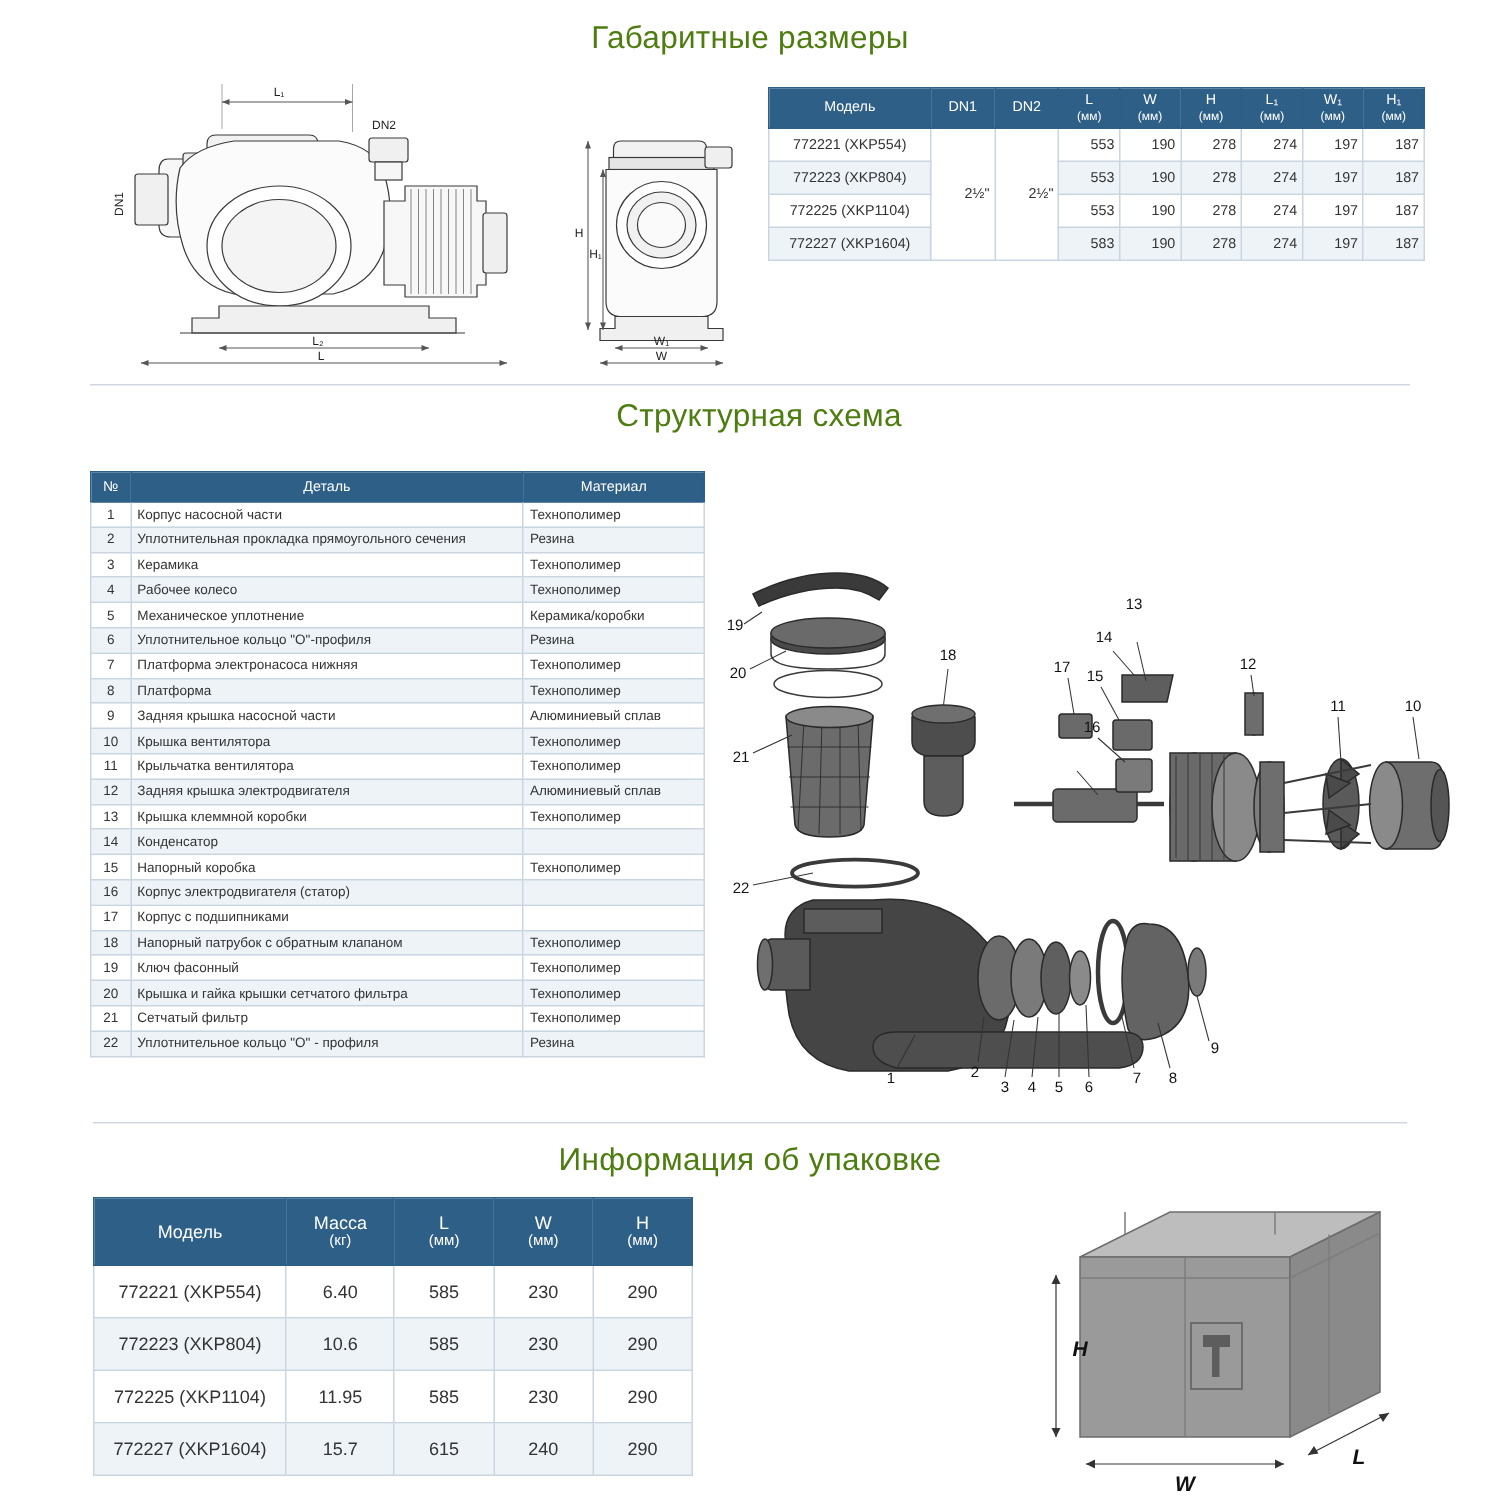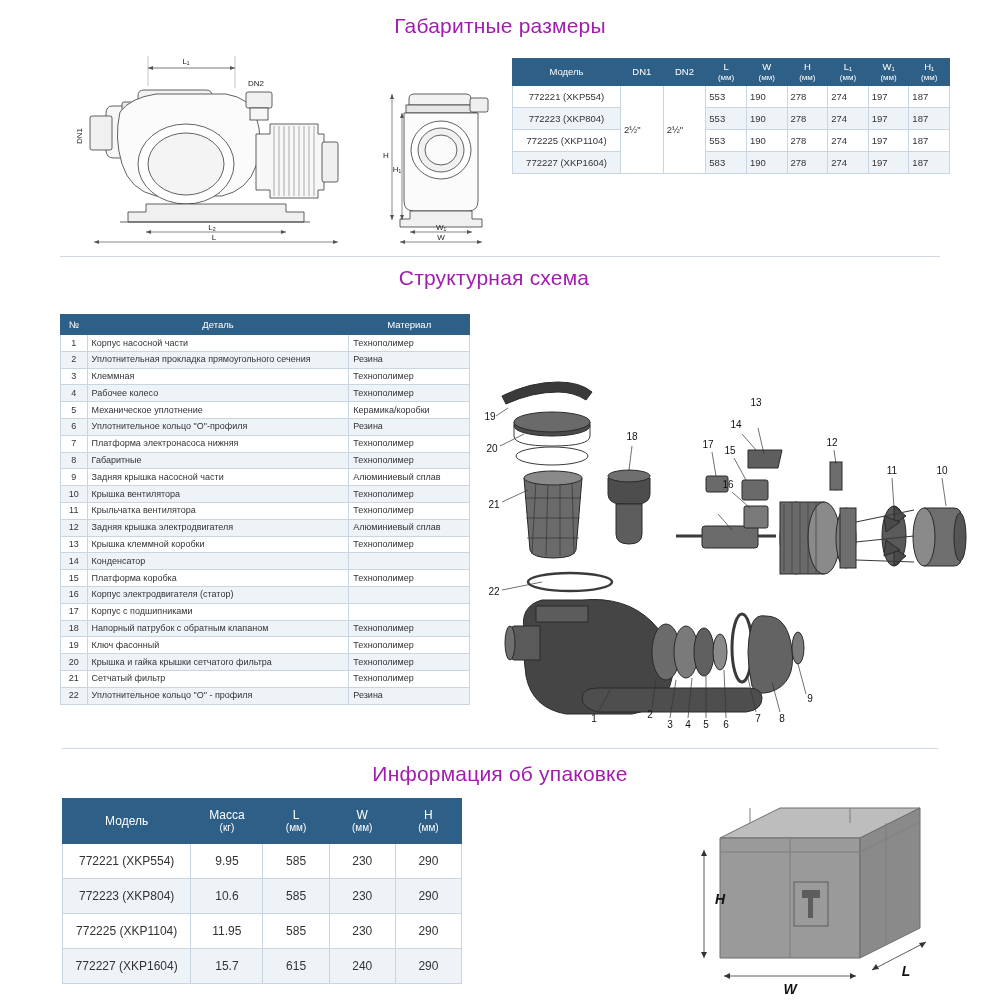--- a/index.html
+++ b/index.html
@@ -8,21 +8,21 @@
     width: 1000px; height: 1000px;
     background: #ffffff;
     font-family: "Liberation Sans", sans-serif;
     color: #222;
   }
   .page { position: relative; width: 1000px; height: 1000px; overflow: hidden; }
 
   .section-title {
     text-align: center;
     font-size: 21px;
-    color: #a21caf;
+    color: #4d7c0f;
     font-weight: normal;
     letter-spacing: 0.2px;
   }
 
   
   #sec-dimensions { position: absolute; left: 0; top: 0; width: 1000px; height: 250px; }
   #title-dimensions { position: absolute; left: 0; top: 14px; width: 1000px; }
 
   #drawing-side { position: absolute; left: 60px; top: 46px; width: 310px; height: 200px; }
   #drawing-front { position: absolute; left: 380px; top: 46px; width: 140px; height: 200px; }
@@ -39,31 +39,31 @@
     color: #ffffff;
     font-weight: normal;
     border: 1px solid #2d5f87;
     padding: 3px 2px;
     line-height: 1.15;
     text-align: center;
   }
   table.dim-table td {
     border: 1px solid #c9d6e2;
     padding: 5px 3px;
-    text-align: left;
+    text-align: right;
     color: #333;
     font-size: 9.5px;
   }
   table.dim-table td.model { text-align: center; width: 108px; }
   table.dim-table tr.alt td { background: #eef3f8; }
   .u { font-size: 8px; display: block; }
 
   
   #sec-structure { position: absolute; left: 0; top: 250px; width: 1000px; height: 490px; }
-  #title-structure { position: absolute; left: 0; top: 16px; width: 988px; }
+  #title-structure { position: absolute; left: 12px; top: 16px; width: 988px; }
   .hr-line { position: absolute; height: 1px; background: #cfd8e0; }
 
   table.parts-table {
     position: absolute; left: 60px; top: 64px;
     width: 410px;
     border-collapse: collapse;
     font-size: 9px;
   }
   table.parts-table th {
     background: #2d5f87;
@@ -299,21 +299,21 @@
             <td class="det">Корпус насосной части</td>
             <td class="mat">Технополимер</td>
           </tr>
         <tr class="alt">
             <td class="num">2</td>
             <td class="det">Уплотнительная прокладка прямоугольного сечения</td>
             <td class="mat">Резина</td>
           </tr>
         <tr>
             <td class="num">3</td>
-            <td class="det">Клеммная</td>
+            <td class="det">Керамика</td>
             <td class="mat">Технополимер</td>
           </tr>
         <tr class="alt">
             <td class="num">4</td>
             <td class="det">Рабочее колесо</td>
             <td class="mat">Технополимер</td>
           </tr>
         <tr>
             <td class="num">5</td>
             <td class="det">Механическое уплотнение</td>
@@ -324,21 +324,21 @@
             <td class="det">Уплотнительное кольцо "О"-профиля</td>
             <td class="mat">Резина</td>
           </tr>
         <tr>
             <td class="num">7</td>
             <td class="det">Платформа электронасоса нижняя</td>
             <td class="mat">Технополимер</td>
           </tr>
         <tr class="alt">
             <td class="num">8</td>
-            <td class="det">Габаритные</td>
+            <td class="det">Платформа</td>
             <td class="mat">Технополимер</td>
           </tr>
         <tr>
             <td class="num">9</td>
             <td class="det">Задняя крышка насосной части</td>
             <td class="mat">Алюминиевый сплав</td>
           </tr>
         <tr class="alt">
             <td class="num">10</td>
             <td class="det">Крышка вентилятора</td>
@@ -359,21 +359,21 @@
             <td class="det">Крышка клеммной коробки</td>
             <td class="mat">Технополимер</td>
           </tr>
         <tr class="alt">
             <td class="num">14</td>
             <td class="det">Конденсатор</td>
             <td class="mat"></td>
           </tr>
         <tr>
             <td class="num">15</td>
-            <td class="det">Платформа коробка</td>
+            <td class="det">Напорный коробка</td>
             <td class="mat">Технополимер</td>
           </tr>
         <tr class="alt">
             <td class="num">16</td>
             <td class="det">Корпус электродвигателя (статор)</td>
             <td class="mat"></td>
           </tr>
         <tr>
             <td class="num">17</td>
             <td class="det">Корпус с подшипниками</td>
@@ -560,21 +560,21 @@
           <th style="width:128px"><span>Модель</span></th>
           <th style="width:72px"><span>Масса</span><span class="u2">(кг)</span></th>
           <th style="width:66px"><span>L</span><span class="u2">(мм)</span></th>
           <th style="width:66px"><span>W</span><span class="u2">(мм)</span></th>
           <th style="width:66px"><span>H</span><span class="u2">(мм)</span></th>
         </tr>
       </thead>
       <tbody>
         <tr>
           <td>772221 (XKP554)</td>
-          <td>9.95</td>
+          <td>6.40</td>
           <td>585</td>
           <td>230</td>
           <td>290</td>
         </tr>
         <tr class="alt">
           <td>772223 (XKP804)</td>
           <td>10.6</td>
           <td>585</td>
           <td>230</td>
           <td>290</td>

